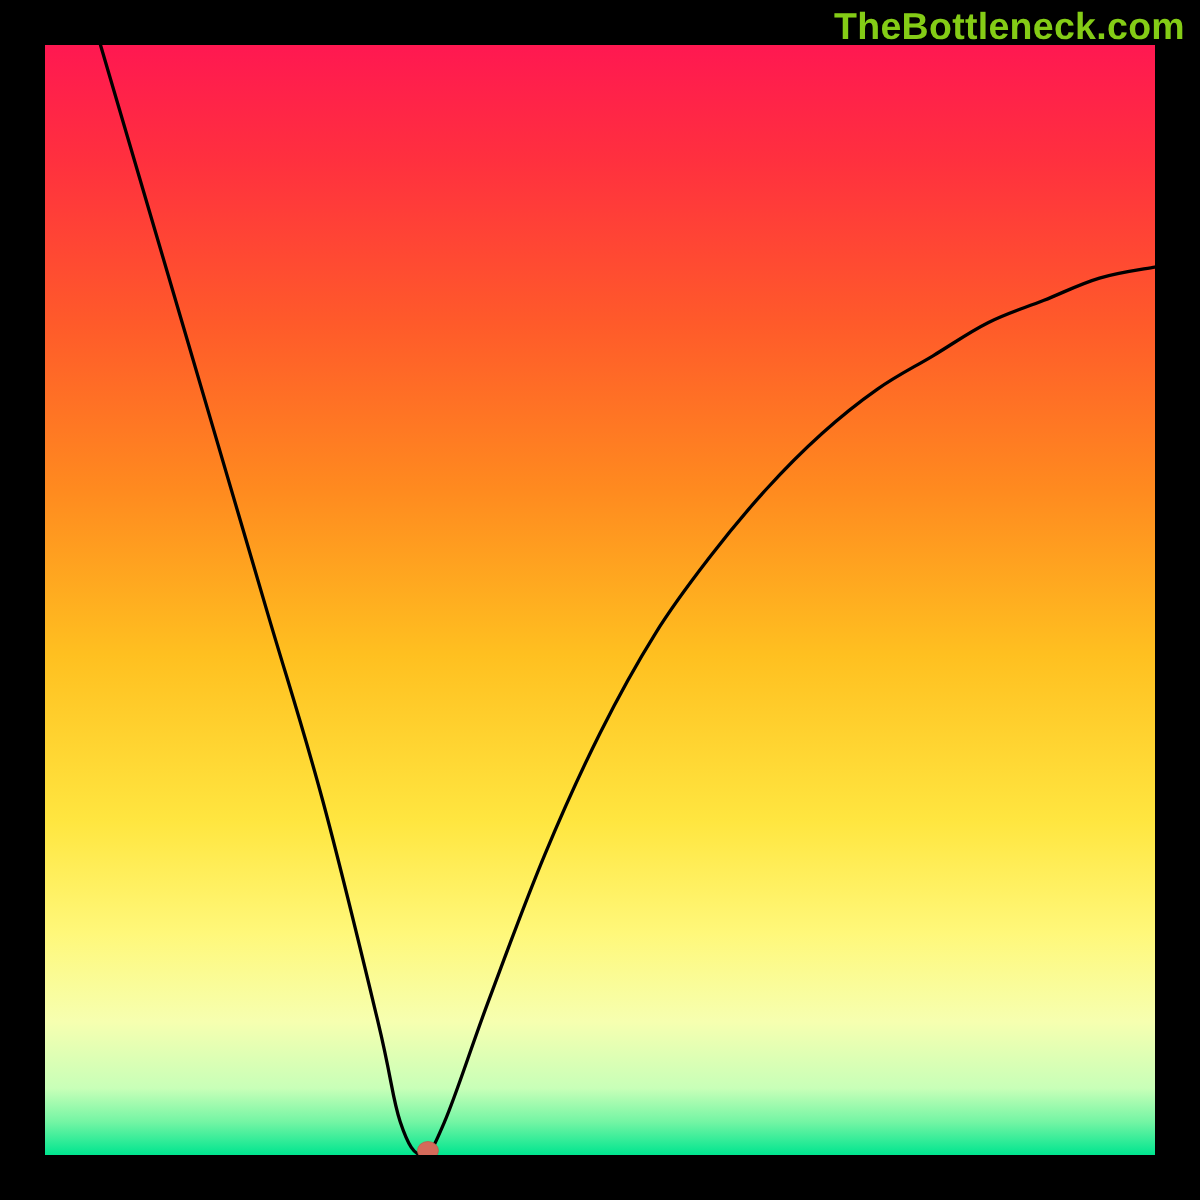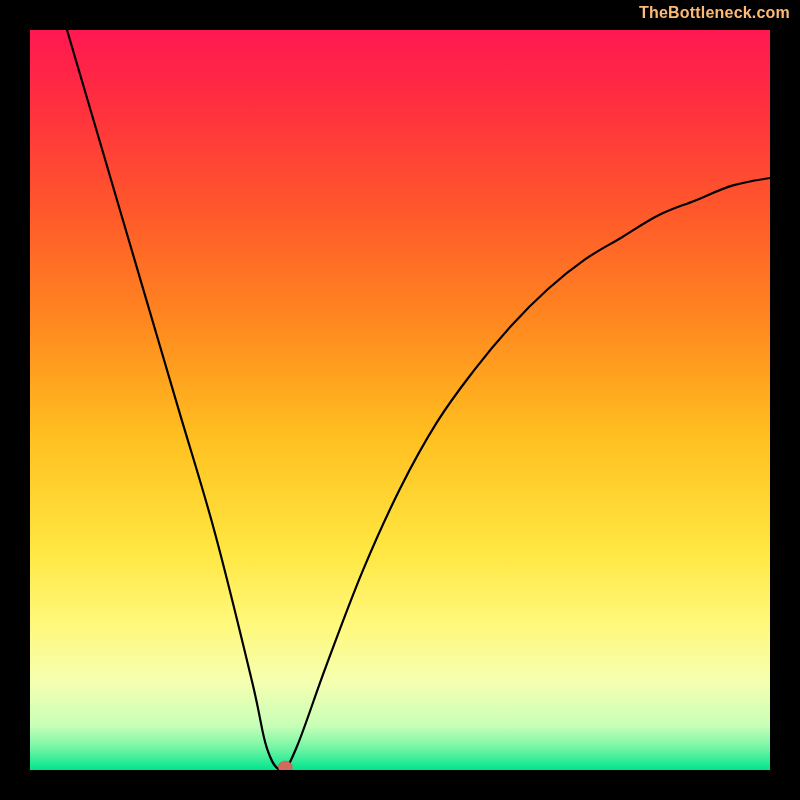--- a/index.html
+++ b/index.html
@@ -14,22 +14,22 @@
   .frame {
     position: relative;
     width: 800px;
     height: 800px;
     background: #000;
   }
   .watermark {
     position: absolute;
     top: 4px;
     right: 10px;
-    color: #fdba74;
-    font-size: 16px;
+    color: #84cc16;
+    font-size: 25px;
     font-weight: 600;
     letter-spacing: 0.2px;
     user-select: none;
   }
   .plot {
     position: absolute;
     left: 30px;
     top: 30px;
     width: 740px;
     height: 740px;

